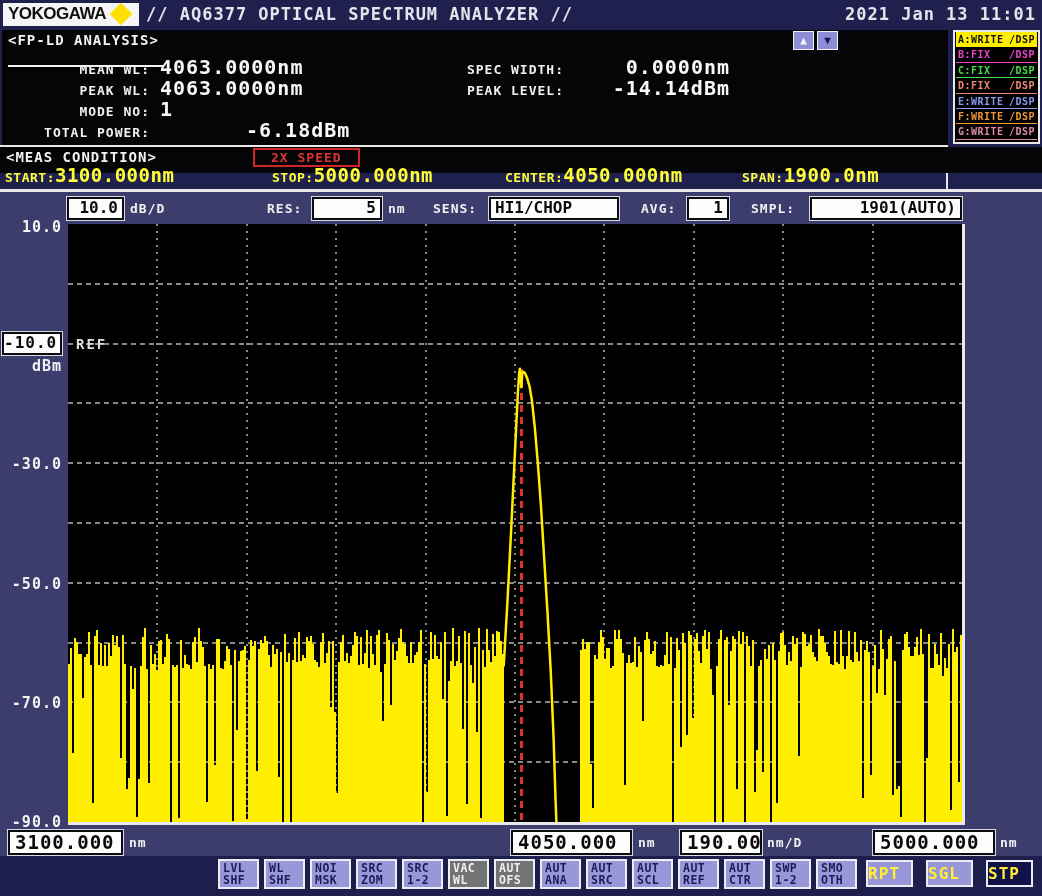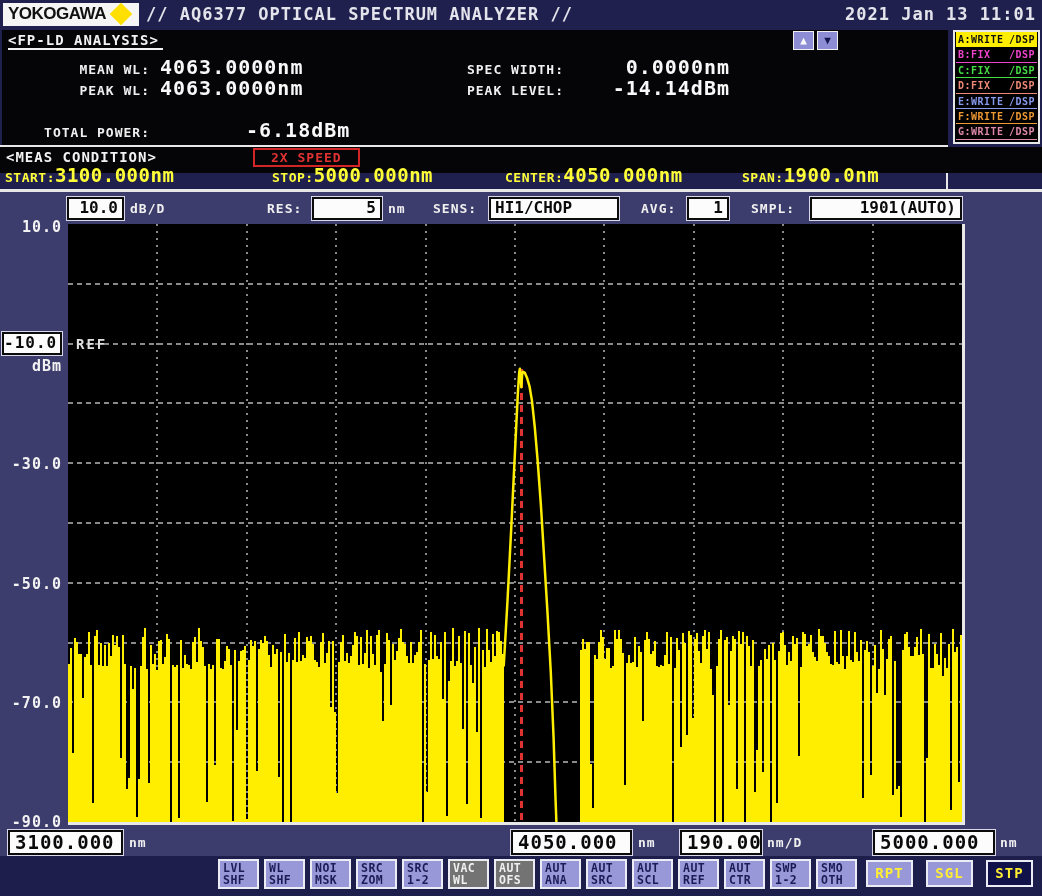--- a/index.html
+++ b/index.html
@@ -9,21 +9,21 @@
   .topsec{position:absolute;left:0;top:0;width:1042px;height:191px;background:#20204e}
   
   .logo{position:absolute;left:3px;top:3px;width:136px;height:23px;background:#f5f5f5;color:#111;
         font-family:"Liberation Sans",sans-serif;font-weight:bold;font-size:17px;letter-spacing:-0.5px;padding:1px 0 0 5px}
   .diamond{position:absolute;left:113px;top:6px;width:16px;height:16px;background:#ffdf00;transform:rotate(45deg)}
   .titlebar{position:absolute;left:146px;top:4px;font-size:17px;font-weight:bold;color:#e4e4ec;letter-spacing:1px;white-space:nowrap}
   .datetime{position:absolute;right:6px;top:4px;font-size:17px;font-weight:bold;color:#e4e4ec;letter-spacing:1px}
   
   .apanel{position:absolute;left:2px;top:30px;width:946px;height:115px;background:#050507}
   .atitle{position:absolute;left:6px;top:2px;font-size:14px;font-weight:bold;color:#f2f2f2;letter-spacing:1px;
-          border-bottom:2px solid #f2f2f2;padding:0 4px 0 0}
+          border-bottom:2px solid #f2f2f2;padding:0 4px 17px 0}
   .arow{position:absolute;white-space:nowrap;height:22px}
   .a-label{display:inline-block;width:148px;text-align:right;font-size:13px;font-weight:bold;letter-spacing:1px;color:#efefef}
   .a-value{display:inline-block;font-size:20px;font-weight:bold;letter-spacing:1px;color:#f8f8f8;margin-left:10px}
   .a-label.r{width:132px}
   .a-value.r{width:158px;text-align:right;margin-left:8px}
   .arrows{position:absolute;left:793px;top:31px;display:flex;gap:3px}
   .arrowbtn{width:21px;height:19px;background:#8d8dd6;border:1px solid #f0f0f0;font-size:11px;line-height:17px;text-align:center}
   .arrowbtn.up{color:#f8f8f8}
   .arrowbtn.down{color:#16164e}
   
@@ -59,40 +59,43 @@
         color:#0a0a0a;font-size:19px;font-weight:bold;letter-spacing:1px;text-align:left;padding:0 5px;line-height:20px}
   .runit{position:absolute;top:835px;color:#f0f0f0;font-size:13px;font-weight:bold;letter-spacing:1px}
   
   .keyband{position:absolute;left:0;top:856px;width:1042px;height:40px;background:#1e1e4c}
   .fkeys{position:absolute;left:218px;top:3px;display:flex;gap:5px}
   .skey{width:41px;height:30px;border:2px solid #ececf4;background:#9898d8;color:#1b1b55;
         font-size:11.5px;font-weight:bold;line-height:12px;padding:1px 0 0 3px;letter-spacing:0.5px}
   .skey.active{background:#737373;color:#f0f0f0}
   .rkeys{position:absolute;left:866px;top:4px;display:flex;gap:13px}
   .rkey{width:47px;height:27px;border:2px solid #ececf4;background:#9898d8;color:#ffee33;
-        font-size:14px;font-weight:bold;text-align:center;line-height:23px;letter-spacing:1px}
+        font-size:16px;font-weight:bold;line-height:23px;letter-spacing:1px}
   .rkey.active{background:#12124a}
 </style>
 </head>
 <body>
 
 <div id="screen">
   <div class="topsec">
     <div class="logo">YOKOGAWA</div>
     <div class="diamond"></div>
     <div class="titlebar">// AQ6377 OPTICAL SPECTRUM ANALYZER //</div>
     <div class="datetime">2021 Jan 13 11:01</div>
 
     <div class="apanel">
       <div class="atitle">&lt;FP-LD ANALYSIS&gt;</div>
       <div class="arow" style="left:0;top:25px">
         <span class="a-label">MEAN WL:</span><span class="a-value">4063.0000nm</span>
       </div>
       <div class="arow" style="left:0;top:46px">
         <span class="a-label">PEAK WL:</span><span class="a-value">4063.0000nm</span>
+      </div>
+      <div class="arow" style="left:0;top:67px">
+        <span class="a-label">MODE NO:</span><span class="a-value">1</span>
       </div>
       <div class="arow" style="left:0;top:88px">
         <span class="a-label">TOTAL POWER:</span><span class="a-value" style="margin-left:96px">-6.18dBm</span>
       </div>
       <div class="arow" style="left:430px;top:25px">
         <span class="a-label r">SPEC WIDTH:</span><span class="a-value r">0.0000nm</span>
       </div>
       <div class="arow" style="left:430px;top:46px">
         <span class="a-label r">PEAK LEVEL:</span><span class="a-value r">-14.14dBm</span>
       </div>

